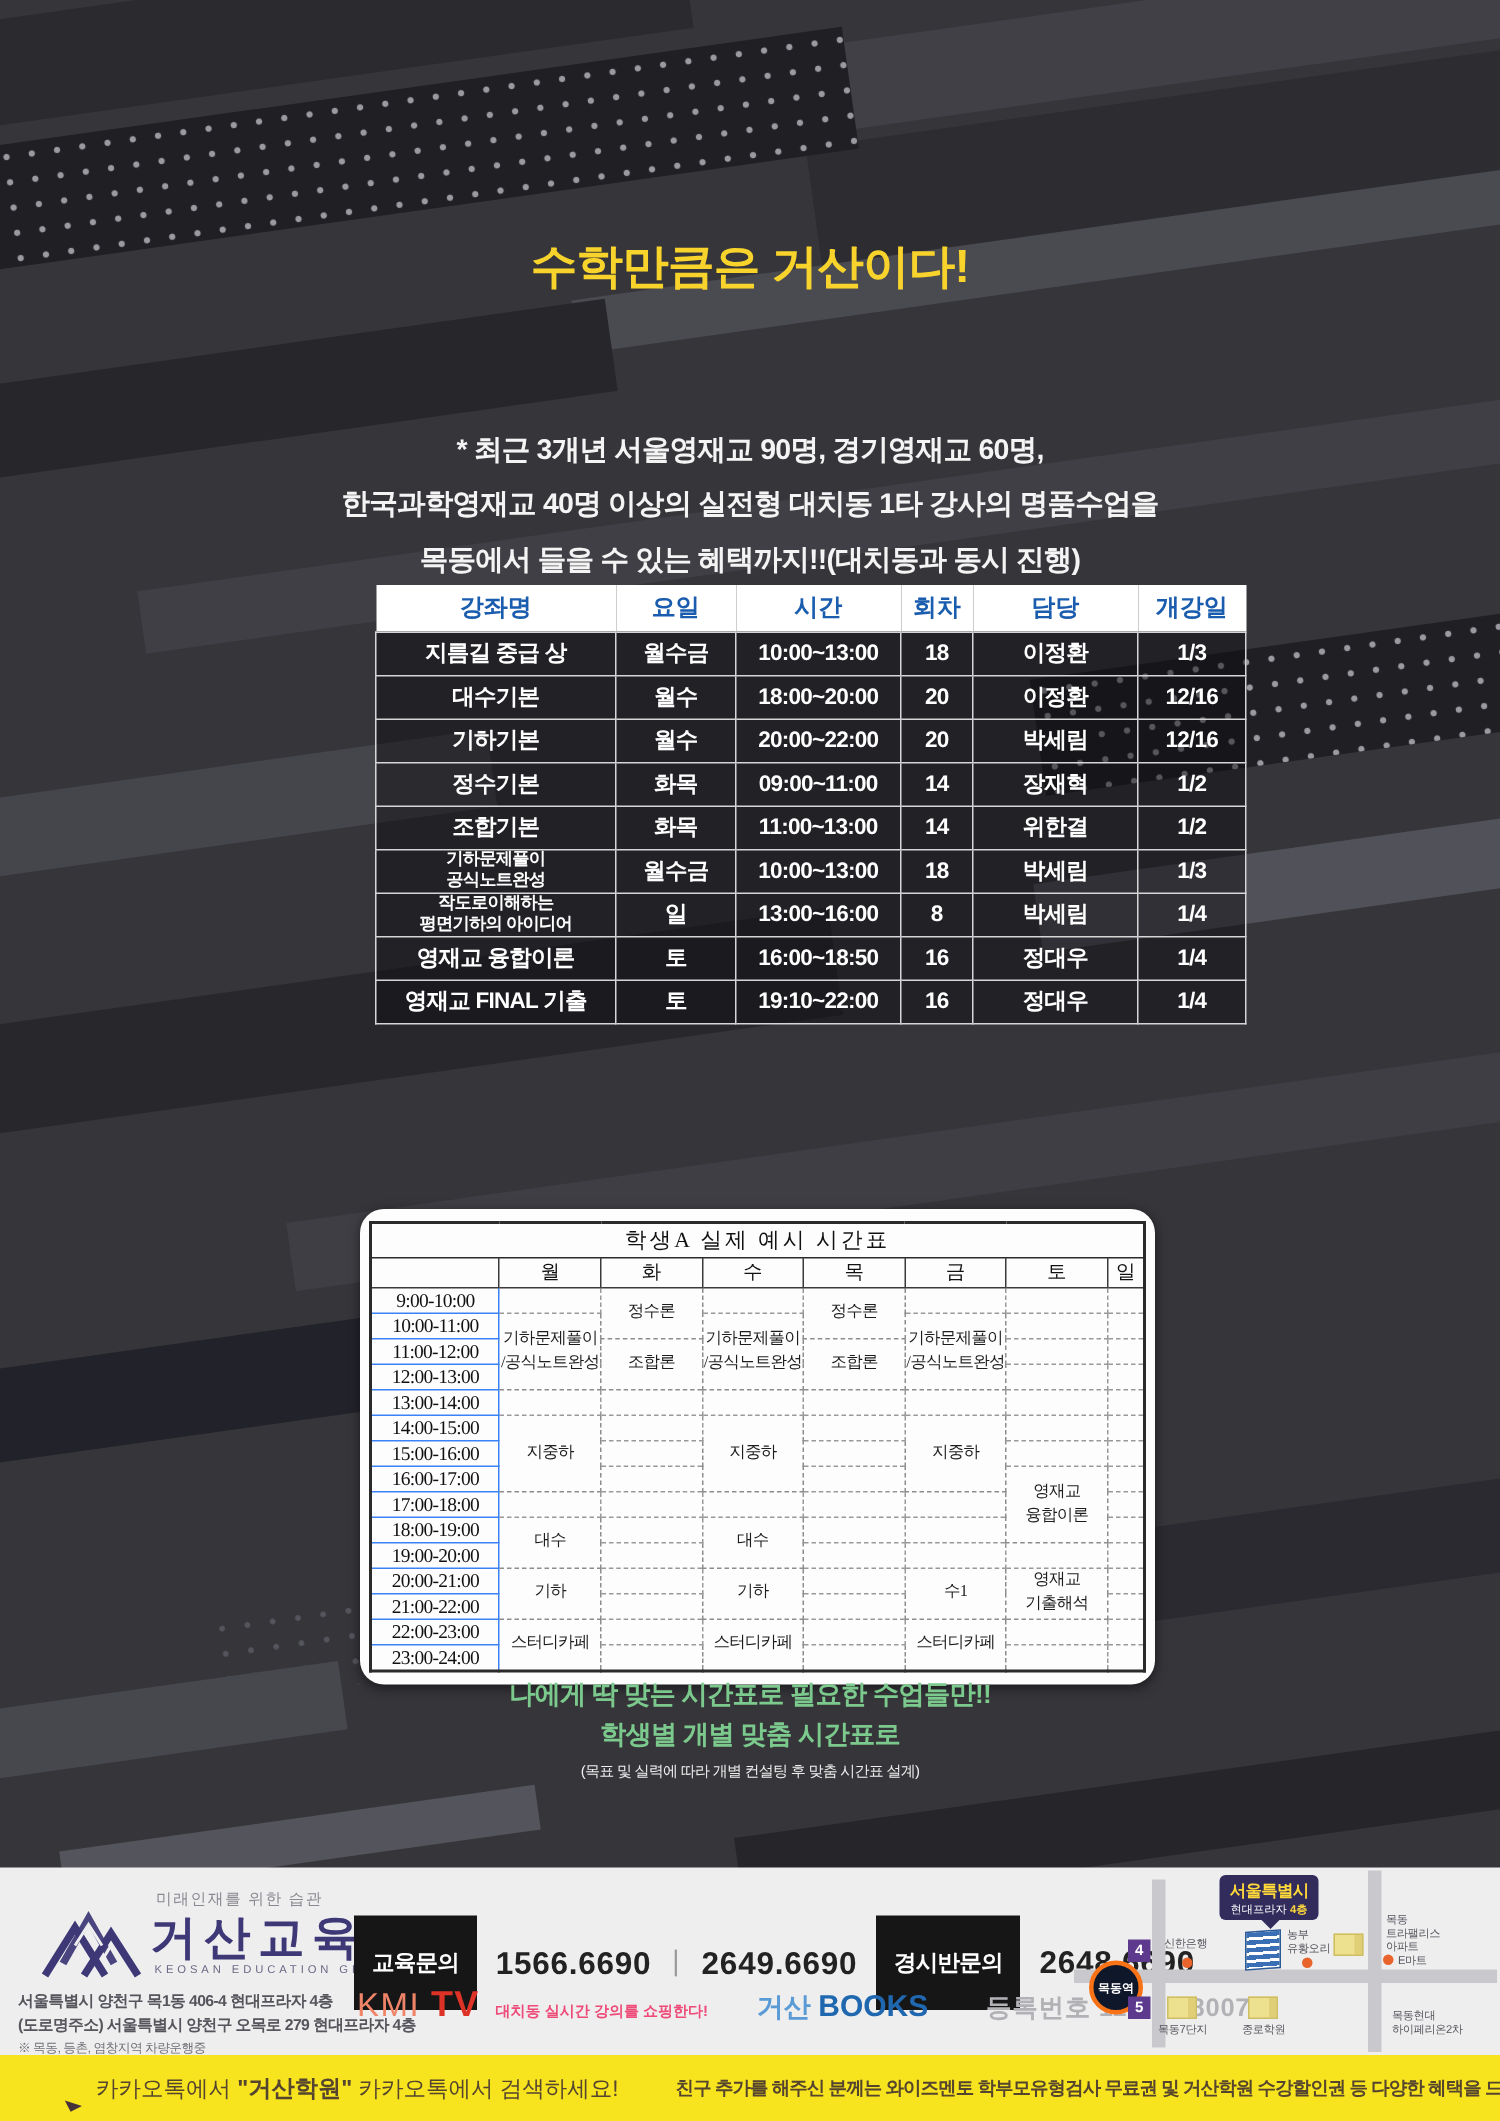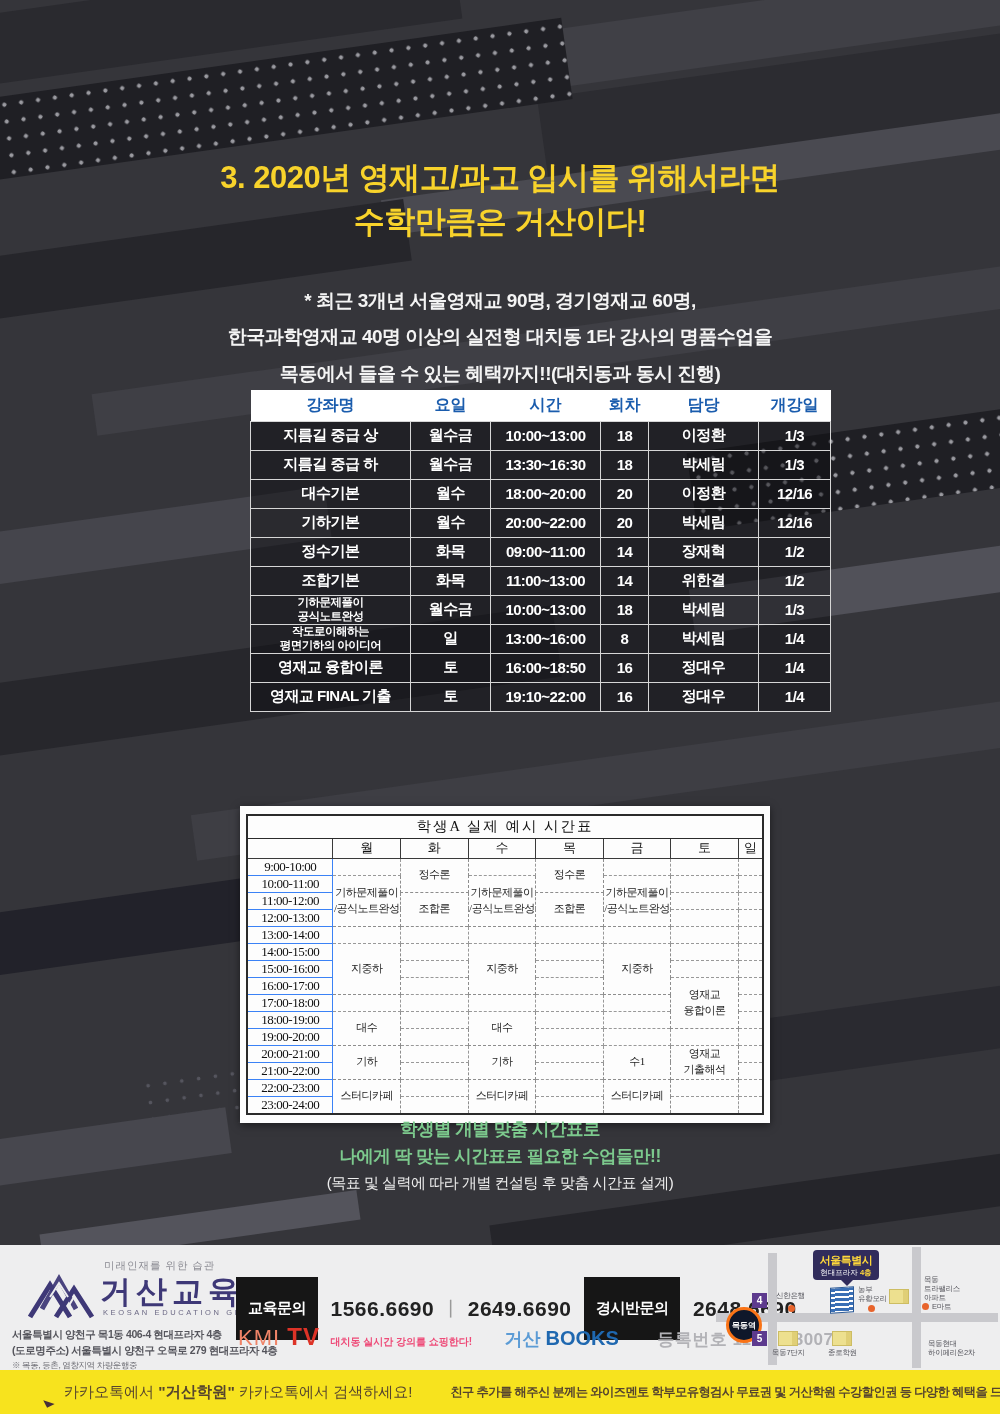--- a/index.html
+++ b/index.html
@@ -19,34 +19,34 @@
   .subtitle { position:absolute; top:283px; left:0; width:100%; text-align:center; color:#f4f4f4; font-size:19px; font-weight:bold; line-height:1.92; letter-spacing:-0.5px; }
 
   
   table.course { position:absolute; left:210px; top:390px; width:580px; border-collapse:collapse; table-layout:fixed;margin-left:40px; }
   .course col.c1{width:160px}.course col.c2{width:80px}.course col.c3{width:110px}.course col.c4{width:48px}.course col.c5{width:110px}.course col.c6{width:72px}
   .course thead th { background:#ffffff; color:#1a5cad; font-size:16px; font-weight:bold; height:31px; border:none; }
   .course tbody td { background:rgba(12,12,17,0.48); border:1px solid #d6d6d6; color:#fff; font-weight:bold; font-size:15px; height:29px; text-align:center; letter-spacing:-0.5px; white-space:pre-line; }
   .course tbody td.sm { font-size:11.5px; line-height:1.2; }
 
   
-  .tt-card { position:absolute; left:240px; top:806px; width:530px; background:#fdfdfd; padding:8px 6px; box-shadow:0 2px 8px rgba(0,0,0,0.5); }
+  .tt-card { position:absolute; left:240px; top:806px; width:530px; background:#fdfdfd; padding:8px 6px; box-shadow:0 2px 8px rgba(0,0,0,0.5);border-radius:16px; }
   table.tt { width:100%; border-collapse:collapse; table-layout:fixed; font-family:"Liberation Serif", serif; border:2px solid #2b2b2b; }
   .tt col.t0{width:84px}.tt col.td1{width:66px}.tt col.td7{width:24px}
   .tt .tt-title th { border:1px solid #2b2b2b; font-size:14.5px; font-weight:normal; height:23px; text-align:center; color:#111; letter-spacing:2px; }
   .tt .tt-days th { border:1px solid #3a3a3a; font-size:13px; font-weight:normal; height:20px; color:#111; }
   .tt td { height:15px; text-align:center; vertical-align:middle; }
   .tt td.tt-time { border:1px solid #3b82f6; font-size:13px; color:#111; letter-spacing:-0.5px; }
   .tt td.tt-empty { border:1px dashed #999; }
   .tt td.tt-filled { border:1px dashed #8d8d8d; font-size:11px; color:#1d1d1d; line-height:1.45; white-space:pre-line; letter-spacing:-0.5px; }
 
   
   .highlight { position:absolute; top:1116px; left:0; width:100%; text-align:center; }
   .highlight .g { color:#7cc98d; font-weight:bold; font-size:17.5px; line-height:1.55; letter-spacing:-0.5px; }
-  .highlight .w { color:#efefef; font-size:15px; margin-top:4px; letter-spacing:-0.5px; }
+  .highlight .w { color:#efefef; font-size:10px; margin-top:4px; letter-spacing:-0.5px; }
 
   
   .footer { position:absolute; left:0; top:1245px; width:1000px; height:125px; background:#eeeeef; }
   .logo-tagline { position:absolute; left:104px; top:14px; font-size:10.5px; color:#8a8a92; letter-spacing:1px; }
   .logo-text { position:absolute; left:100px; top:26px; color:#3e3877; font-size:31px; font-weight:bold; letter-spacing:5px; }
   .logo-sub { position:absolute; left:103px; top:63px; color:#6b6884; font-size:7.5px; letter-spacing:2.6px; }
   .logo-mark { position:absolute; left:26px; top:22px; }
   .addr { position:absolute; left:12px; top:82px; font-size:10.5px; color:#55555c; font-weight:bold; line-height:1.5; letter-spacing:-0.4px; }
   .addr .tiny { font-size:8.5px; font-weight:normal; color:#6f6f76; }
 
@@ -108,21 +108,20 @@
     <i style="top:1000px;left:690px;width:420px;height:62px;background:#2a2a30"></i>
     <i class="dots faint" style="top:1042px;left:140px;width:520px;height:58px"></i>
     <i style="top:1128px;left:-70px;width:300px;height:46px;background:#47474e"></i>
     <i style="top:1182px;left:490px;width:620px;height:52px;background:#25252a"></i>
     <i style="top:1212px;left:40px;width:320px;height:30px;background:#54545c"></i>
   </div>
 
   <div class="content">
 
     <div class="title">
-      <div>3. 2020년 영재고/과고 입시를 위해서라면</div>
       <div>수학만큼은 거산이다!</div>
     </div>
 
     <div class="subtitle">
       <div>* 최근 3개년 서울영재교 90명, 경기영재교 60명,</div>
       <div>한국과학영재교 40명 이상의 실전형 대치동 1타 강사의 명품수업을</div>
       <div>목동에서 들을 수 있는 혜택까지!!(대치동과 동시 진행)</div>
     </div>
 
     <table class="course">
@@ -147,28 +146,20 @@
       <tbody id="course-body">
           <tr>
             <td>지름길 중급 상</td>
             <td>월수금</td>
             <td>10:00~13:00</td>
             <td>18</td>
             <td>이정환</td>
             <td>1/3</td>
           </tr>
           <tr>
-            <td>지름길 중급 하</td>
-            <td>월수금</td>
-            <td>13:30~16:30</td>
-            <td>18</td>
-            <td>박세림</td>
-            <td>1/3</td>
-          </tr>
-          <tr>
             <td>대수기본</td>
             <td>월수</td>
             <td>18:00~20:00</td>
             <td>20</td>
             <td>이정환</td>
             <td>12/16</td>
           </tr>
           <tr>
             <td>기하기본</td>
             <td>월수</td>
@@ -384,22 +375,22 @@
               <td class="tt-empty"></td>
               <td class="tt-empty"></td>
               <td class="tt-empty"></td>
               <td class="tt-empty"></td>
             </tr>
           </tbody>
       </table>
     </div>
 
     <div class="highlight">
+      <div class="g">나에게 딱 맞는 시간표로 필요한 수업들만!!</div>
       <div class="g">학생별 개별 맞춤 시간표로</div>
-      <div class="g">나에게 딱 맞는 시간표로 필요한 수업들만!!</div>
       <div class="w">(목표 및 실력에 따라 개별 컨설팅 후 맞춤 시간표 설계)</div>
     </div>
 
     <div class="footer">
 
       <svg class="logo-mark" width="74" height="56" viewBox="0 0 74 56">
         <g fill="none" stroke="#3e3877" stroke-width="5" stroke-linejoin="miter">
           <path d="M16 42 L33 12 L50 42" stroke="#4a447f"></path>
           <path d="M4 50 L24 18 L44 50"></path>
           <path d="M30 50 L48 22 L66 50"></path>

